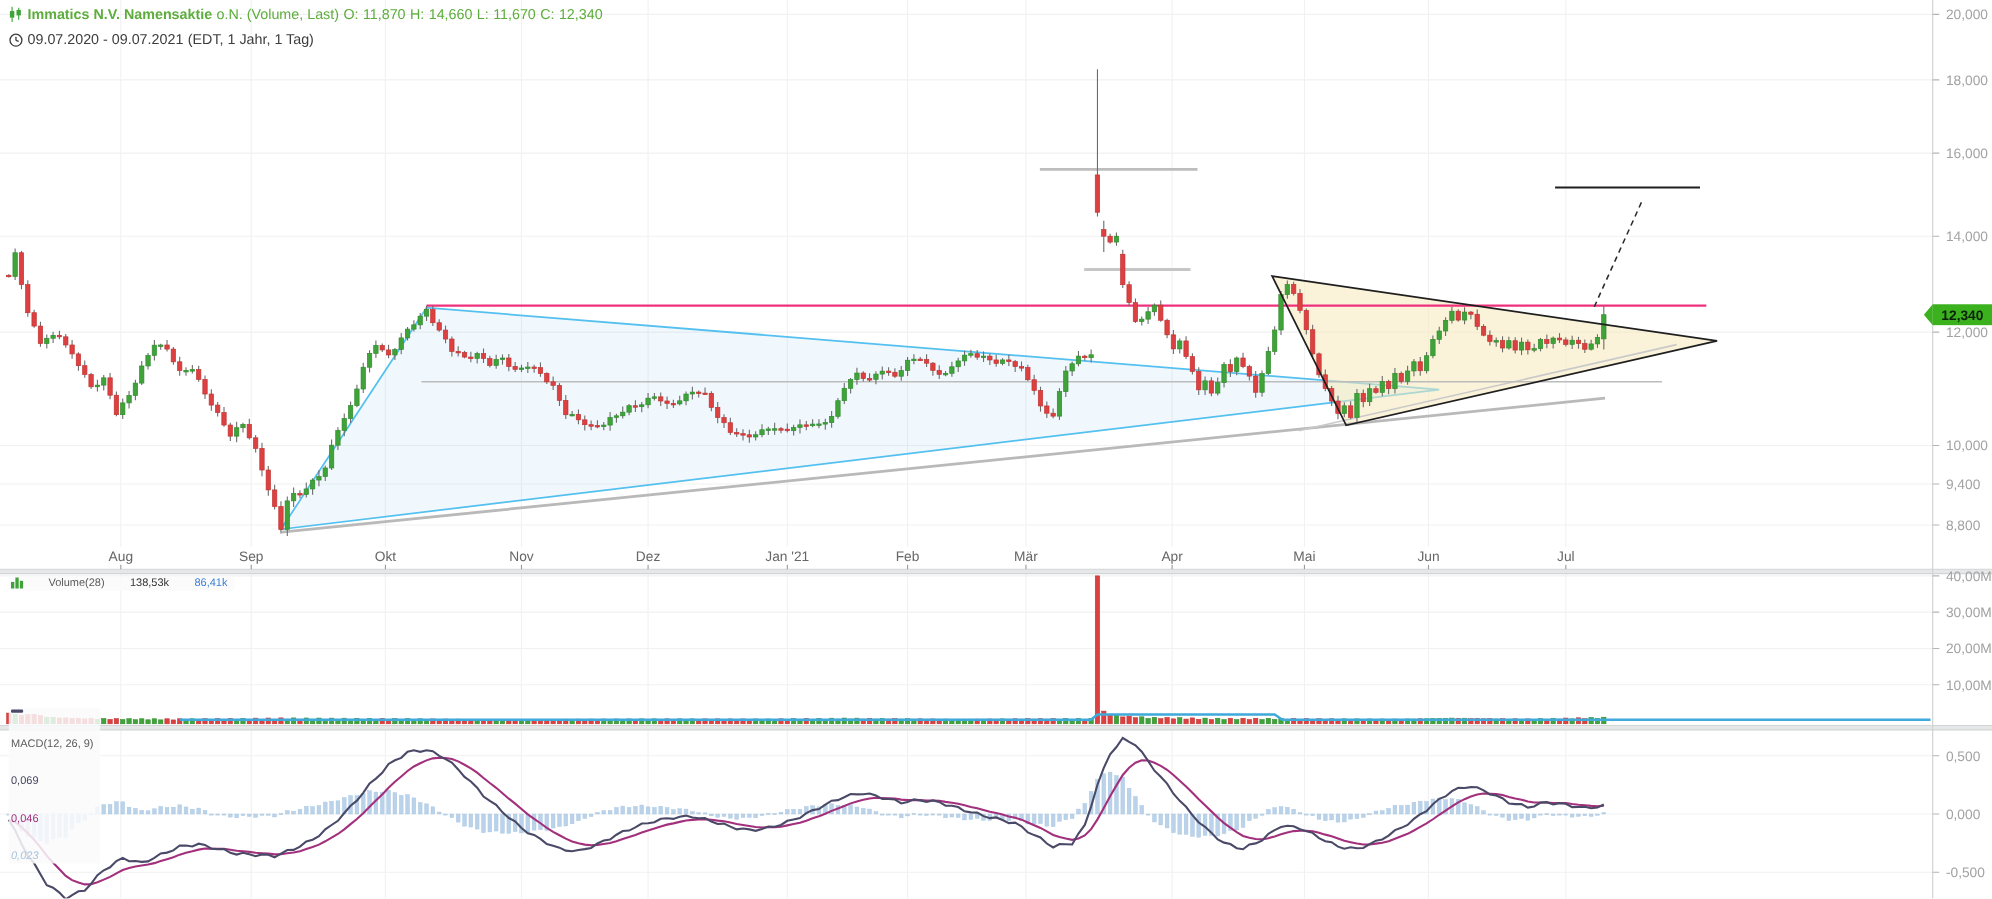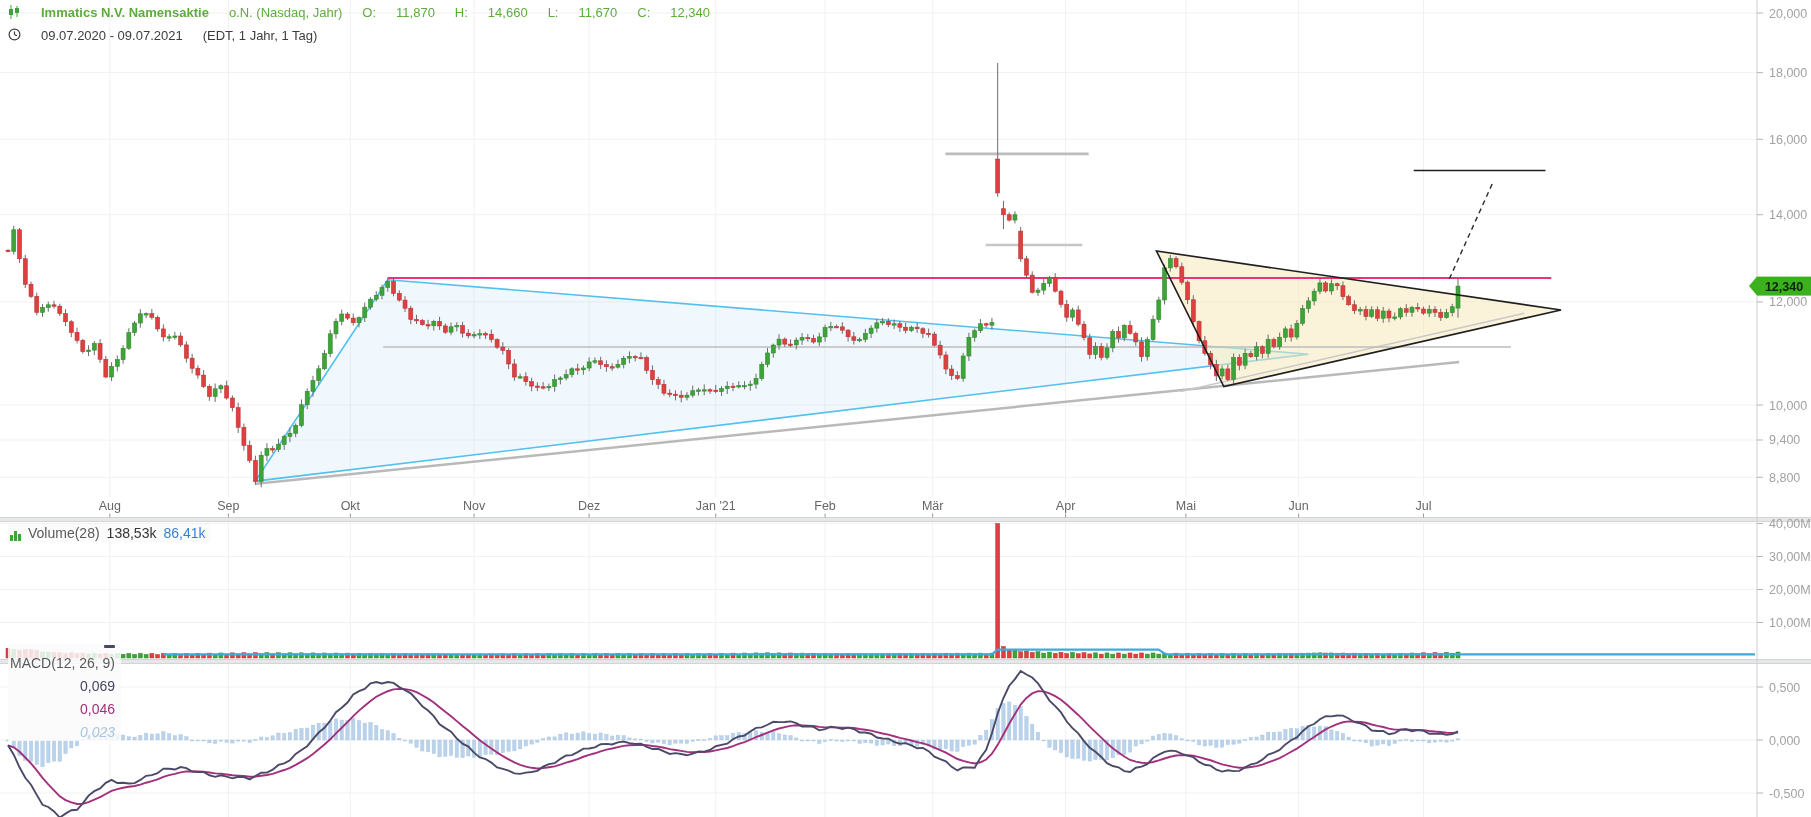--- a/index.html
+++ b/index.html
@@ -1,24 +1,24 @@
 <!DOCTYPE html>
 <html><head>
 <meta charset="utf-8">
 <style>
   html,body{margin:0;padding:0;background:#ffffff;}
   #app{position:relative;width:1811px;height:817px;background:#ffffff;overflow:hidden;
        font-family:"Liberation Sans","DejaVu Sans",sans-serif;}
   #chart-svg{position:absolute;left:0;top:0;}
-  .hdr{position:absolute;left:8px;display:flex;align-items:flex-start;gap:20px;white-space:nowrap;z-index:5;}
+  .hdr{position:absolute;left:8px;display:flex;align-items:flex-end;gap:4px;white-space:nowrap;z-index:5;}
   #hdr1{top:5px;font-size:13px;color:#5dad3c;}
   #hdr2{top:28px;font-size:13px;color:#3d3d3d;}
   #hdr1 .t{font-weight:bold;}
-  .legend{position:absolute;left:8px;display:flex;align-items:flex-end;gap:7px;white-space:nowrap;
-          font-size:14px;color:#5a5a5a;background:rgba(250,250,252,0.85);padding:1px 6px 1px 2px;z-index:5;}
+  .legend{position:absolute;left:8px;display:flex;align-items:flex-start;gap:23px;white-space:nowrap;
+          font-size:10px;color:#5a5a5a;background:rgba(250,250,252,0.85);padding:1px 6px 1px 2px;z-index:5;}
   #vol-legend{top:524px;}
   #macd-legend{top:644px;flex-direction:column;}
   .ico{display:inline-flex;align-items:flex-end;gap:1px;}
   .ico .b{display:inline-block;width:3px;background:#3fa33a;}
   .macd-dash{display:inline-block;width:11px;height:3px;background:#4a4a68;border-radius:1px;}
   .v-dark{color:#343434;} .v-blue{color:#3b7fd4;} 
   .m1{color:#45455e;} .m2{color:#a2307c;} .m3{color:#a9c4e0;font-style:italic;}
   svg text{font-family:"Liberation Sans","DejaVu Sans",sans-serif;}
 </style>
 </head>
@@ -1202,21 +1202,21 @@
     </svg>
 
   <div id="hdr1" class="hdr">
     <svg width="13" height="14" viewBox="0 0 13 14">
       <line x1="3" y1="0" x2="3" y2="14" stroke="#3fa33a" stroke-width="1"></line>
       <rect x="1" y="4" width="4" height="6" fill="#3fa33a"></rect>
       <line x1="9" y1="1" x2="9" y2="12" stroke="#3fa33a" stroke-width="1"></line>
       <rect x="7" y="3" width="4" height="5" fill="#3fa33a"></rect>
     </svg>
     <span class="t">Immatics N.V. Namensaktie</span>
-    <span>o.N. (Nasdaq, Jahr)</span>
+    <span>o.N. (Volume, Last)</span>
     <span>O:</span>
     <span>11,870</span>
     <span>H:</span>
     <span>14,660</span>
     <span>L:</span>
     <span>11,670</span>
     <span>C:</span>
     <span>12,340</span>
   </div>
 

